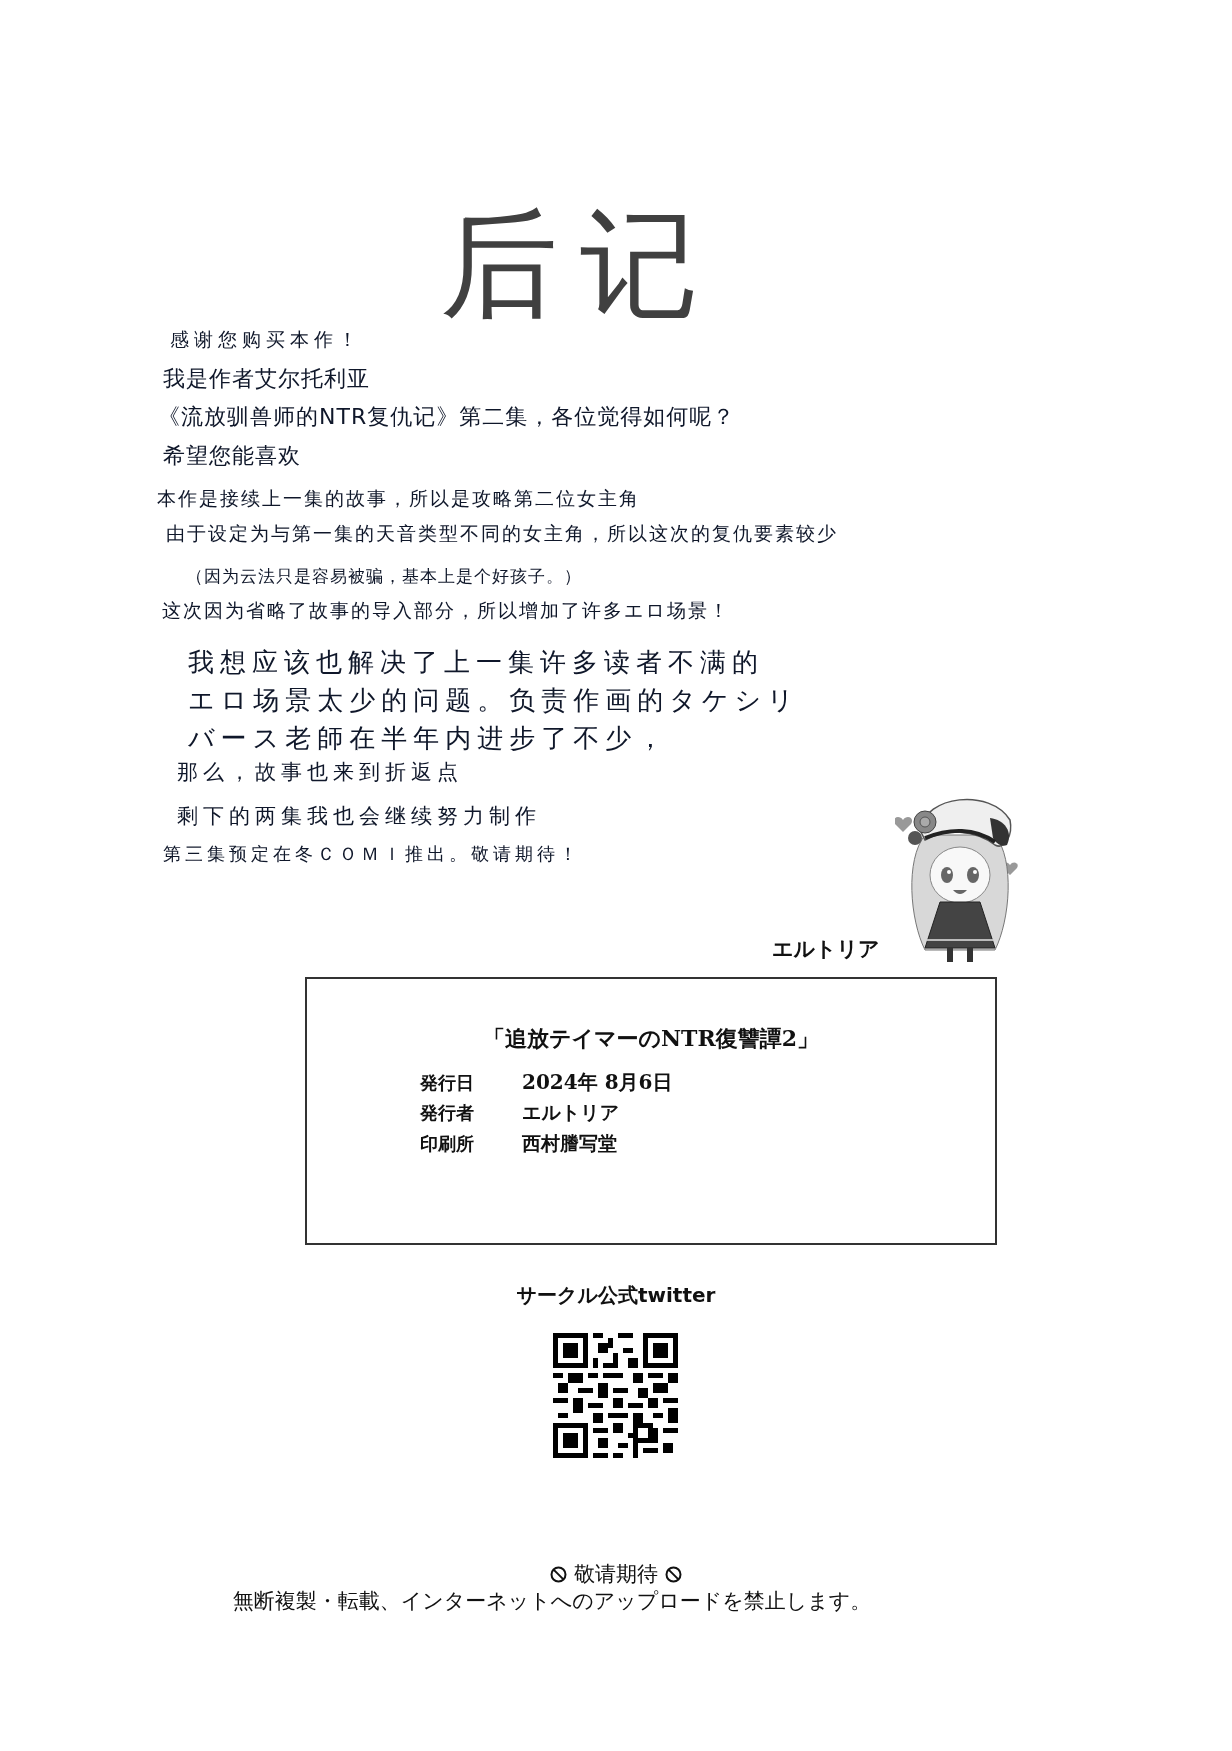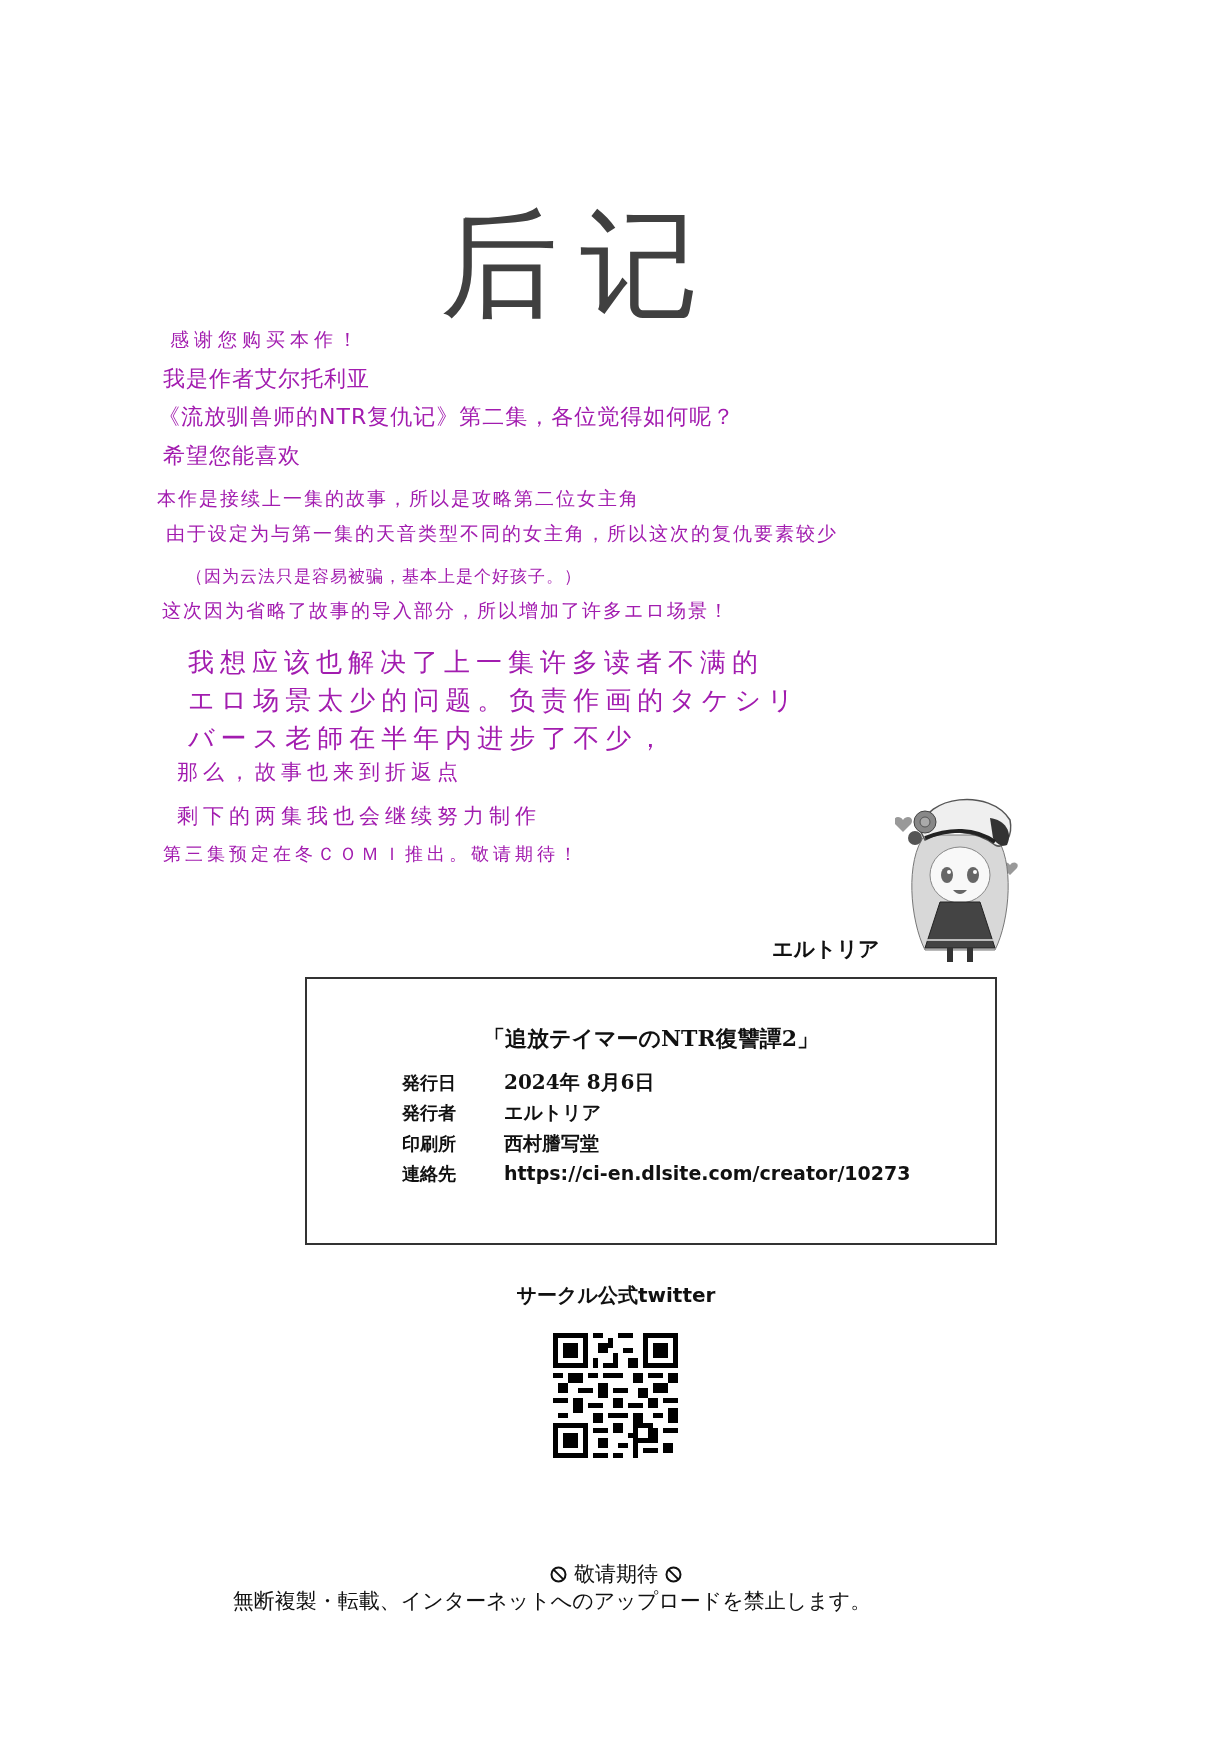--- a/index.html
+++ b/index.html
@@ -5,40 +5,40 @@
     html, body { margin: 0; padding: 0; background: #ffffff; }
     body {
       width: 1232px; height: 1751px; position: relative; overflow: hidden;
       font-family: "DejaVu Sans", sans-serif; color: #111111;
     }
     .abs { position: absolute; }
     .title {
       left: 440px; top: 126px; font-size: 118px; letter-spacing: 22px;
       font-weight: normal; line-height: 1; color: #404040;
     }
-    .line { white-space: nowrap; line-height: 1; color: #a21caf; }
+    .line { white-space: nowrap; line-height: 1; color: #0f172a; }
     .l-sm  { font-size: 19px; letter-spacing: 3px; }
     .l-md  { font-size: 22px; letter-spacing: 1px; }
     .l-lg  { font-size: 26px; letter-spacing: 6px; margin-left: 24px; }
     .signature {
       left: 772px; top: 935px; font-family: "DejaVu Serif", serif;
       font-size: 21px; font-weight: bold;
     }
     
     .chara { left: 895px; top: 790px; width: 130px; height: 175px; }
     
     .colophon {
       left: 305px; top: 977px; width: 692px; height: 268px;
       border: 2px solid #333; box-sizing: border-box;
     }
     .colophon-title {
       position: absolute; left: 0; right: 0; top: 45px; text-align: center;
       font-family: "DejaVu Serif", serif; font-size: 22px; font-weight: bold;
     }
-    .info-row { position: absolute; left: 95px; display: flex; align-items: baseline; justify-content: center; }
+    .info-row { position: absolute; left: 113px; display: flex; align-items: baseline; justify-content: center; }
     .info-label { width: 102px; font-size: 18px; font-weight: bold; }
     .info-value { font-size: 19px; font-weight: bold; }
     .info-value.serif { font-family: "DejaVu Serif", serif; font-size: 20px; }
     .twitter-label {
       left: 0; width: 1232px; top: 1282px; text-align: center;
       font-size: 20px; font-weight: bold;
     }
     .qr { left: 553px; top: 1333px; width: 125px; height: 125px; }
     .prohibit-title {
       left: 0; width: 1232px; top: 1560px; text-align: center; font-size: 21px;
@@ -108,24 +108,20 @@
     <span class="info-label">発行日</span>
     <span class="info-value serif">2024年  8月6日</span>
   </div>
   <div class="info-row" style="top:121px;">
     <span class="info-label">発行者</span>
     <span class="info-value">エルトリア</span>
   </div>
   <div class="info-row" style="top:152px;">
     <span class="info-label">印刷所</span>
     <span class="info-value">西村謄写堂</span>
-  </div>
-  <div class="info-row" style="top:183px;">
-    <span class="info-label">連絡先</span>
-    <span class="info-value">https://ci-en.dlsite.com/creator/10273</span>
   </div>
 </div>
 
 <div class="abs twitter-label">サークル公式twitter</div>
 
 <div class="abs qr">
   <svg width="125" height="125" viewBox="0 0 25 25" shape-rendering="crispEdges">
     <rect width="25" height="25" fill="#fff"></rect>
 
     <g fill="#000">

